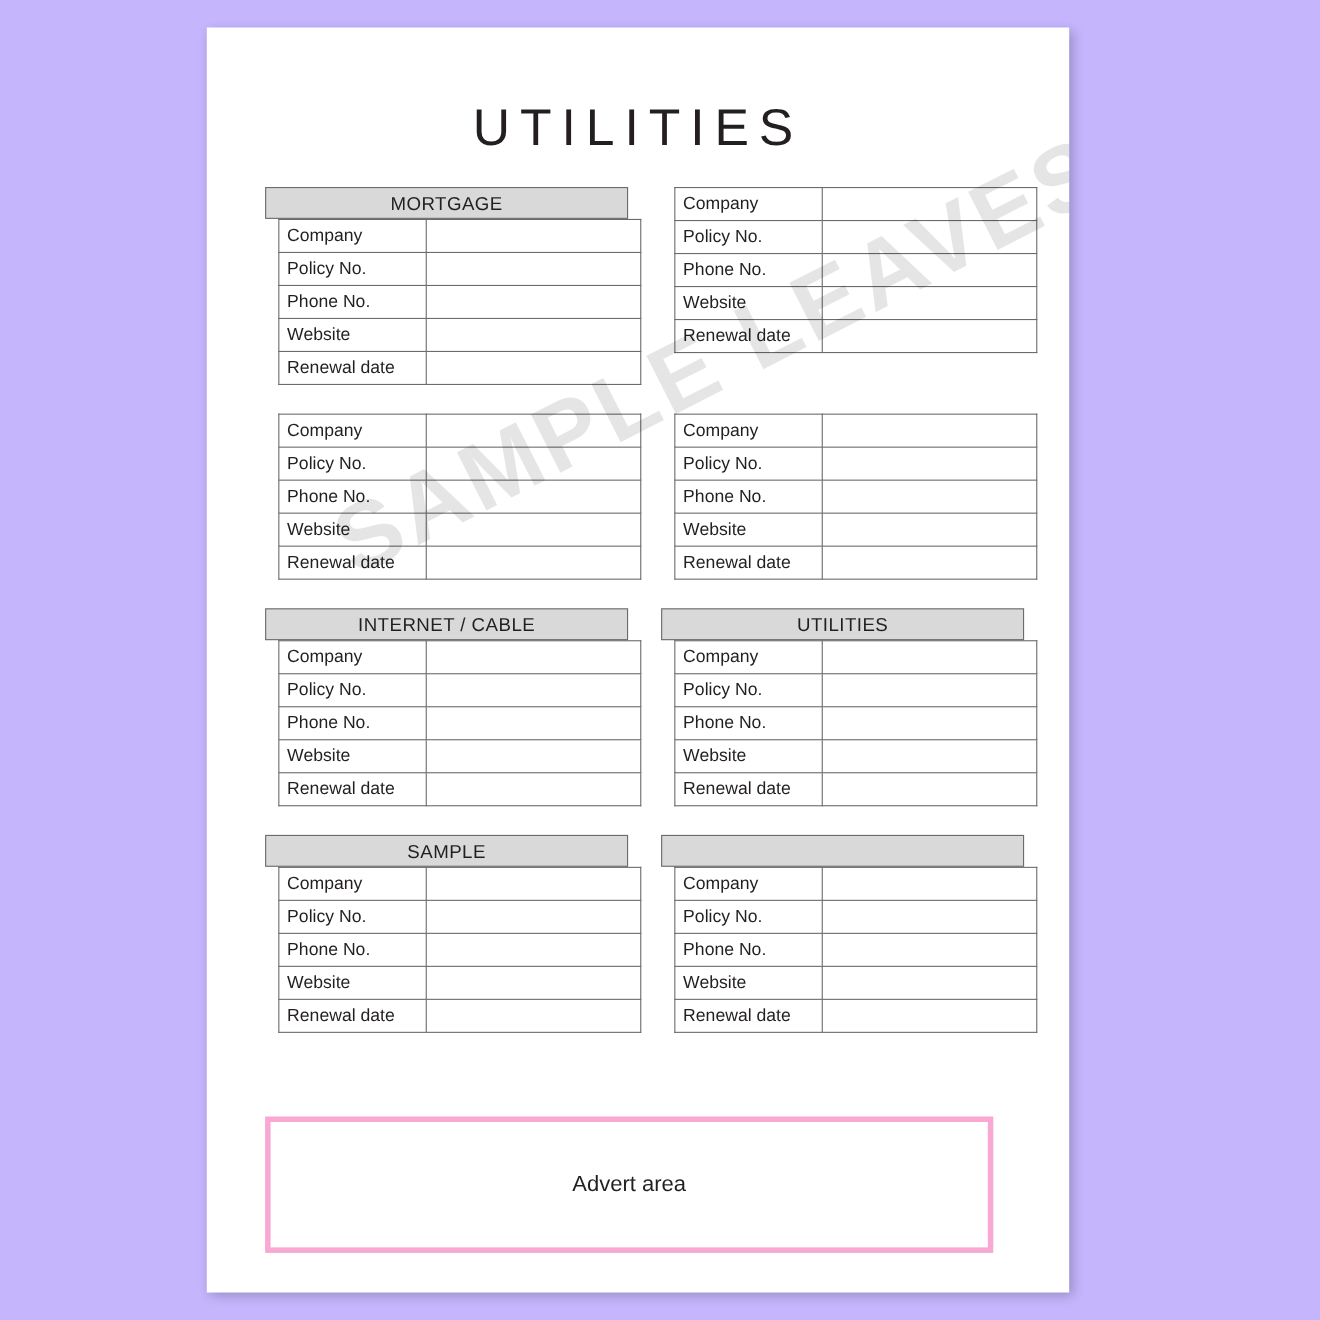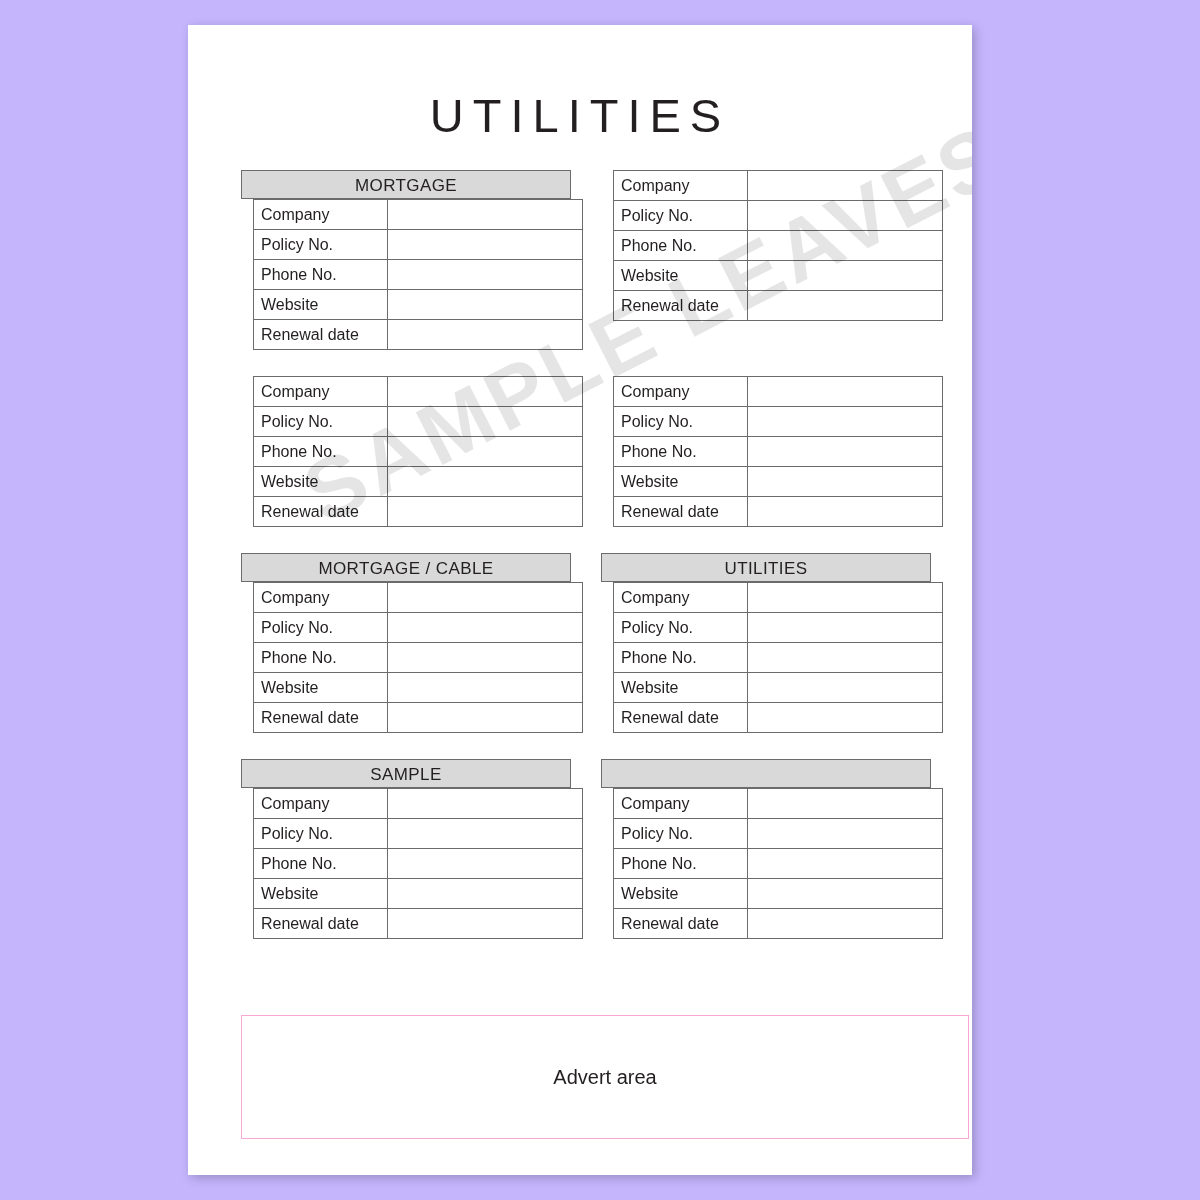--- a/index.html
+++ b/index.html
@@ -98,23 +98,23 @@
 
   td.value {
     width: auto;
     background: #ffffff;
   }
 
   #advert {
     position: absolute;
     left: 53px;
     top: 990px;
-    width: 728px;
+    width: 662px;
     height: 124px;
-    border: 1px solid #f9a8d4;
+    border: 5px solid #f9a8d4;
     box-sizing: border-box;
     display: flex;
     align-items: center;
     justify-content: center;
     font-size: 20px;
     color: #231f20;
   }
 
   
   #watermark {
@@ -252,21 +252,21 @@
               <td class="label">Renewal date</td>
               <td class="value"></td>
             </tr>
           </tbody>
             </table>
         </div>
       </div>
 
       <div class="row">
         <div class="card">
-          <div class="card-header">MORTGAGE / CABLE</div>
+          <div class="card-header">INTERNET / CABLE</div>
           <table class="fields">
             <tbody>
                 <tr>
               <td class="label">Company</td>
               <td class="value"></td>
             </tr>
             <tr>
               <td class="label">Policy No.</td>
               <td class="value"></td>
             </tr>

